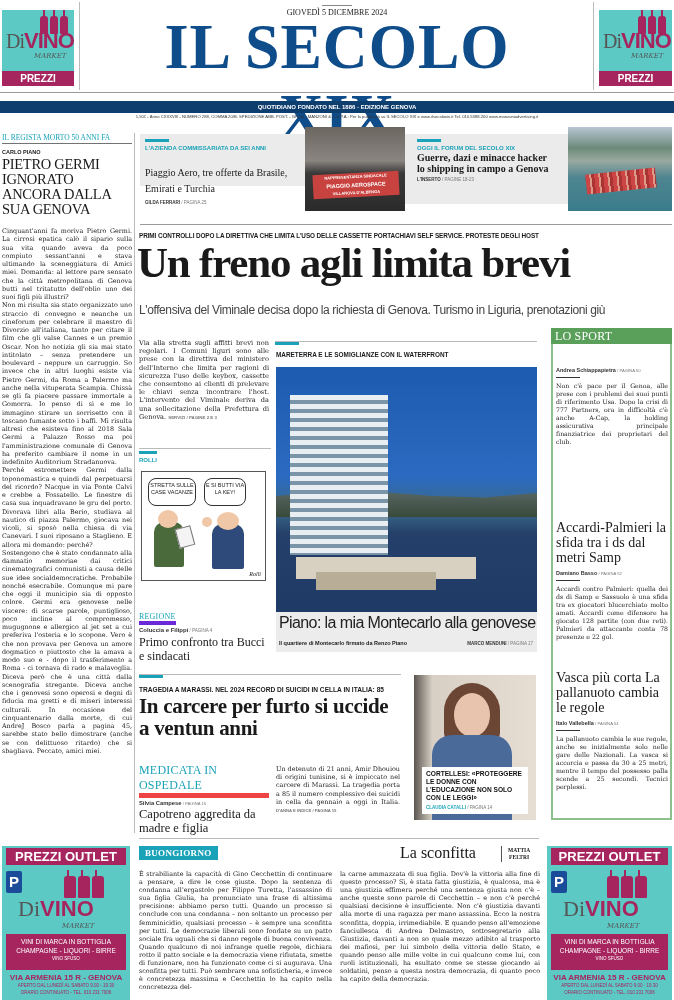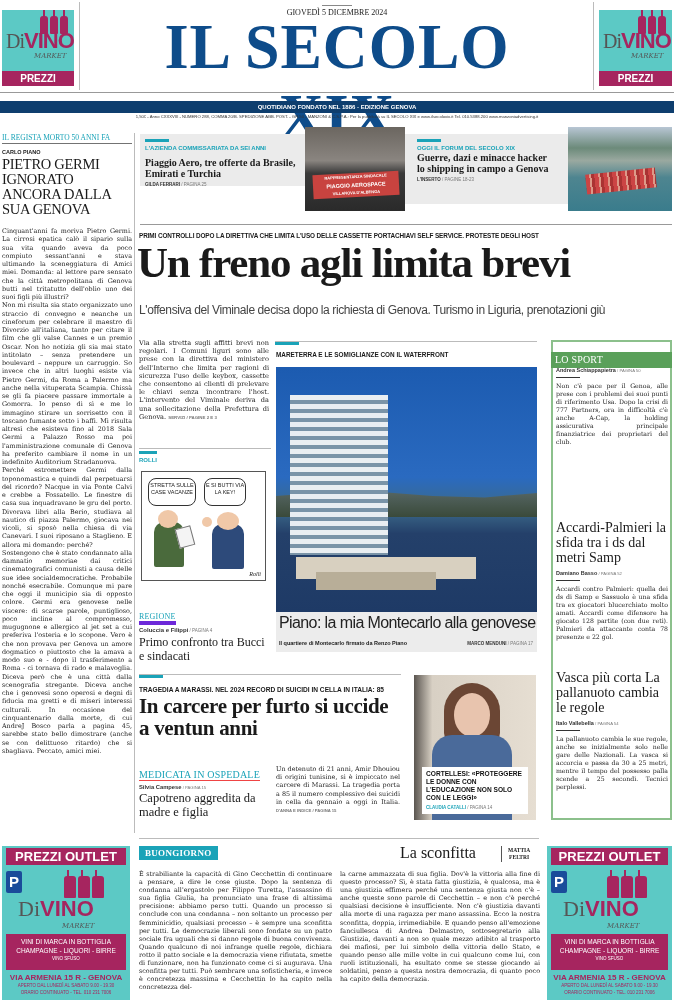--- a/index.html
+++ b/index.html
@@ -67,21 +67,21 @@
   <div class="body-text" style="margin-top:10px;white-space:pre-line;font-size:6.4px;line-height:8.25px;height:620px;overflow:hidden">Cinquant'anni fa moriva Pietro Germi. La cirrosi epatica calò il sipario sulla sua vita quando aveva da poco compiuto sessant'anni e stava ultimando la sceneggiatura di Amici miei. Domanda: al lettore pare sensato che la città metropolitana di Genova butti nel tritatutto dell'oblio uno dei suoi figli più illustri?
   Non mi risulta sia stato organizzato uno straccio di convegno e neanche un cineforum per celebrare il maestro di Divorzio all'italiana, tanto per citare il film che gli valse Cannes e un premio Oscar. Non ho notizia gli sia mai stato intitolato – senza pretendere un boulevard – neppure un carruggio. So invece che in altri luoghi esiste via Pietro Germi, da Roma a Palermo ma anche nella vituperata Scampia. Chissà se gli fa piacere passare immortale a Gomorra. Io penso di sì e me lo immagino stirare un sorrisetto con il toscano fumante sotto i baffi. Mi risulta altresì che esisteva fino al 2018 Sala Germi a Palazzo Rosso ma poi l'amministrazione comunale di Genova ha preferito cambiare il nome in un indefinito Auditorium Stradanuova.
   Perché estromettere Germi dalla toponomastica e quindi dal perpetuarsi del ricordo? Nacque in via Ponte Calvi e crebbe a Fossatello. Le finestre di casa sua inquadravano le gru del porto. Divorava libri alla Berio, studiava al nautico di piazza Palermo, giocava nei vicoli, si sposò nella chiesa di via Canevari. I suoi riposano a Staglieno. E allora mi domando: perché?
   Sostengono che è stato condannato alla damnatio memoriae dai critici cinematografici comunisti a causa delle sue idee socialdemocratiche. Probabile nonché esecrabile. Comunque mi pare che oggi il municipio sia di opposto colore. Germi era genovese nelle viscere: di scarse parole, puntiglioso, poco incline al compromesso, mugugnone e allergico al jet set a cui preferiva l'osteria e lo scopone. Vero è che non provava per Genova un amore dogmatico o piuttosto che la amava a modo suo e - dopo il trasferimento a Roma - ci tornava di rado e malavoglia. Diceva però che è una città dalla scenografia stregante. Diceva anche che i genovesi sono operosi e degni di fiducia ma gretti e di miseri interessi culturali. In occasione del cinquantenario dalla morte, di cui AndreJ Bosco parla a pagina 45, sarebbe stato bello dimostrare (anche se con delittuoso ritardo) che si sbagliava. Peccato, amici miei.</div>
 </div>
 <div class="rule" style="left:134px;top:133px;width:1px;height:700px"></div>
 
 <div class="abs box-grey" style="left:140px;top:134px;width:165px;height:52px;padding:5px 5px">
   <div class="tealbar"></div>
   <div class="kicker-teal" style="margin-top:3px;font-size:6px">L'AZIENDA COMMISSARIATA DA SEI ANNI</div>
-  <div class="serif-head" style="font-weight:bold;font-size:10px;line-height:11px;margin-top:6px">Piaggio Aero, tre offerte da Brasile, Emirati e Turchia</div>
+  <div class="serif-head" style="font-weight:normal;font-size:10px;line-height:16px;margin-top:14px">Piaggio Aero, tre offerte da Brasile, Emirati e Turchia</div>
   <div class="byline" style="margin-top:3px;font-size:4.5px"><span>GILDA FERRARI</span><span class="pg"> / </span><span class="pg">PAGINA 25</span></div>
 </div>
 <div class="photo" style="left:305px;top:127px;width:100px;height:84px;background:linear-gradient(#6b6660 0%,#8a8580 40%,#3a3a3a 55%,#2a2a2a 100%)">
   <div style="position:absolute;left:8px;top:46px;width:86px;height:24px;background:#c8433f;color:#fff;font-family:'Liberation Sans',sans-serif;font-size:4px;font-weight:bold;text-align:center;line-height:8px;transform:rotate(-3deg)">
     <div>RAPPRESENTANZA SINDACALE</div>
     <div style="font-size:5.5px">PIAGGIO AEROSPACE</div>
     <div>VILLANOVA D'ALBENGA</div>
   </div>
 </div>
 <div class="abs box-grey" style="left:405px;top:134px;width:163px;height:70px;padding:5px 12px">
@@ -135,21 +135,21 @@
   <div style="position:absolute;left:20px;top:190px;width:180px;height:22px;background:#d8d0c0"></div>
   <div style="position:absolute;left:40px;top:205px;width:120px;height:18px;background:#b8ae98"></div>
 </div>
 <div class="abs" style="left:276px;top:612px;width:261px;height:40px;background:#ececec">
   <div style="position:absolute;left:3px;top:2px;font-family:'Liberation Sans',sans-serif;font-size:16px;letter-spacing:-0.6px;white-space:nowrap;color:#222">Piano: la mia Montecarlo alla genovese</div>
   <div style="position:absolute;left:3px;top:28px;font-family:'Liberation Sans',sans-serif;font-weight:bold;font-size:5.5px">Il quartiere di Montecarlo firmato da Renzo Piano</div>
   <div class="byline" style="position:absolute;right:4px;top:29px;font-size:4.5px"><span>MARCO MENDUNI</span><span class="pg"> / </span><span class="pg">PAGINA 17</span></div>
 </div>
 
 <div class="abs" style="left:551px;top:340px;width:121px;height:480px;border:2px solid #8cc08c"></div>
-<div class="abs label-box" style="left:551px;top:352px;width:121px;height:16px;background:#5aa05a;color:#fff;font-size:10px;padding:2px 4px;line-height:12px">LO SPORT</div>
+<div class="abs label-box" style="left:551px;top:328px;width:121px;height:16px;background:#5aa05a;color:#fff;font-size:12px;padding:2px 4px;line-height:12px">LO SPORT</div>
 <div class="abs" style="left:556px;top:362px;width:112px">
   <div class="byline" style="margin-top:5px;font-size:5.5px"><span>Andrea Schiappapietra</span><span class="pg" style="font-size:4.2px"> / </span><span class="pg" style="font-size:4.2px">PAGINA 50</span></div>
   <div style="width:24px;height:1px;background:#333;margin-top:4px"></div>
   <div class="body-text" style="margin-top:4px;font-size:6.2px;line-height:8px">Non c'è pace per il Genoa, alle prese con i problemi dei suoi punti di riferimento Usa. Dopo la crisi di 777 Partners, ora in difficoltà c'è anche A-Cap, la holding assicurativa principale finanziatrice dei proprietari del club.</div>
 </div>
 <div class="abs" style="left:556px;top:520px;width:112px">
   <div class="serif-head" style="font-size:14px;line-height:15px">Accardi-Palmieri la sfida tra i ds dal metri Samp</div>
   <div class="byline" style="margin-top:5px;font-size:5.5px"><span>Damiano Basso</span><span class="pg" style="font-size:4.2px"> / </span><span class="pg" style="font-size:4.2px">PAGINA 52</span></div>
   <div style="width:24px;height:1px;background:#333;margin-top:4px"></div>
   <div class="body-text" style="margin-top:4px;font-size:6.2px;line-height:8px">Accardi contro Palmieri: quella dei ds di Samp e Sassuolo è una sfida tra ex giocatori blucerchiato molto amati. Accardi come difensore ha giocato 128 partite (con due reti). Palmieri da attaccante conta 78 presenze e 22 gol.</div>
@@ -159,21 +159,21 @@
   <div class="byline" style="margin-top:5px;font-size:5.5px"><span>Italo Vallebella</span><span class="pg" style="font-size:4.2px"> / </span><span class="pg" style="font-size:4.2px">PAGINA 54</span></div>
   <div style="width:24px;height:1px;background:#333;margin-top:4px"></div>
   <div class="body-text" style="margin-top:4px;font-size:6.2px;line-height:8px">La pallanuoto cambia le sue regole, anche se inizialmente solo nelle gare delle Nazionali. La vasca si accorcia e passa da 30 a 25 metri, mentre il tempo del possesso palla scende a 25 secondi. Tecnici perplessi.</div>
 </div>
 
 <div class="rule" style="left:139px;top:674px;width:262px"></div>
 <div class="abs tealbar" style="left:139px;top:675px"></div>
 <div class="abs" style="left:139px;top:686px;font-family:'Liberation Sans',sans-serif;font-weight:bold;font-size:6.6px;white-space:nowrap">TRAGEDIA A MARASSI. NEL 2024 RECORD DI SUICIDI IN CELLA IN ITALIA: 85</div>
 <div class="abs serif-head" style="left:139px;top:695px;width:262px;font-size:21px;font-weight:bold;line-height:22px;letter-spacing:-0.3px">In carcere per furto si uccide a ventun anni</div>
 <div class="abs" style="left:139px;top:763px;width:130px">
-  <div class="label-box" style="color:#1aa3b8;font-size:10px;display:inline-block;border-bottom:1px solid #ef4444">MEDICATA IN OSPEDALE</div>
+  <div class="label-box" style="color:#1aa3b8;font-size:12px;display:inline-block;border-bottom:5px solid #ef4444">MEDICATA IN OSPEDALE</div>
   <div class="byline" style="margin-top:2px;font-size:5.8px"><span>Silvia Campese</span><span class="pg" style="font-size:4.2px"> / </span><span class="pg" style="font-size:4.2px">PAGINA 15</span></div>
   <div class="serif-head" style="font-size:12.5px;line-height:13.5px;margin-top:2px">Capotreno aggredita da madre e figlia</div>
 </div>
 <div class="abs body-text" style="left:276px;top:765px;width:124px;font-size:6.4px">
   <span>Un detenuto di 21 anni, Amir Dhouiou di origini tunisine, si è impiccato nel carcere di Marassi. La tragedia porta a 85 il numero complessivo dei suicidi in cella da gennaio a oggi in Italia.</span>
   <span class="byline" style="font-size:4.2px;color:#777">D'ANNA E INDICE / PAGINA 15</span>
 </div>
 
 <div class="photo" style="left:414px;top:675px;width:122px;height:145px;background:linear-gradient(90deg,#5a5550 0%,#d8d0c4 15%,#e6ded2 100%)">
   <div style="position:absolute;left:30px;top:8px;width:56px;height:60px;background:#6b4634;border-radius:28px 28px 10px 10px"></div>

